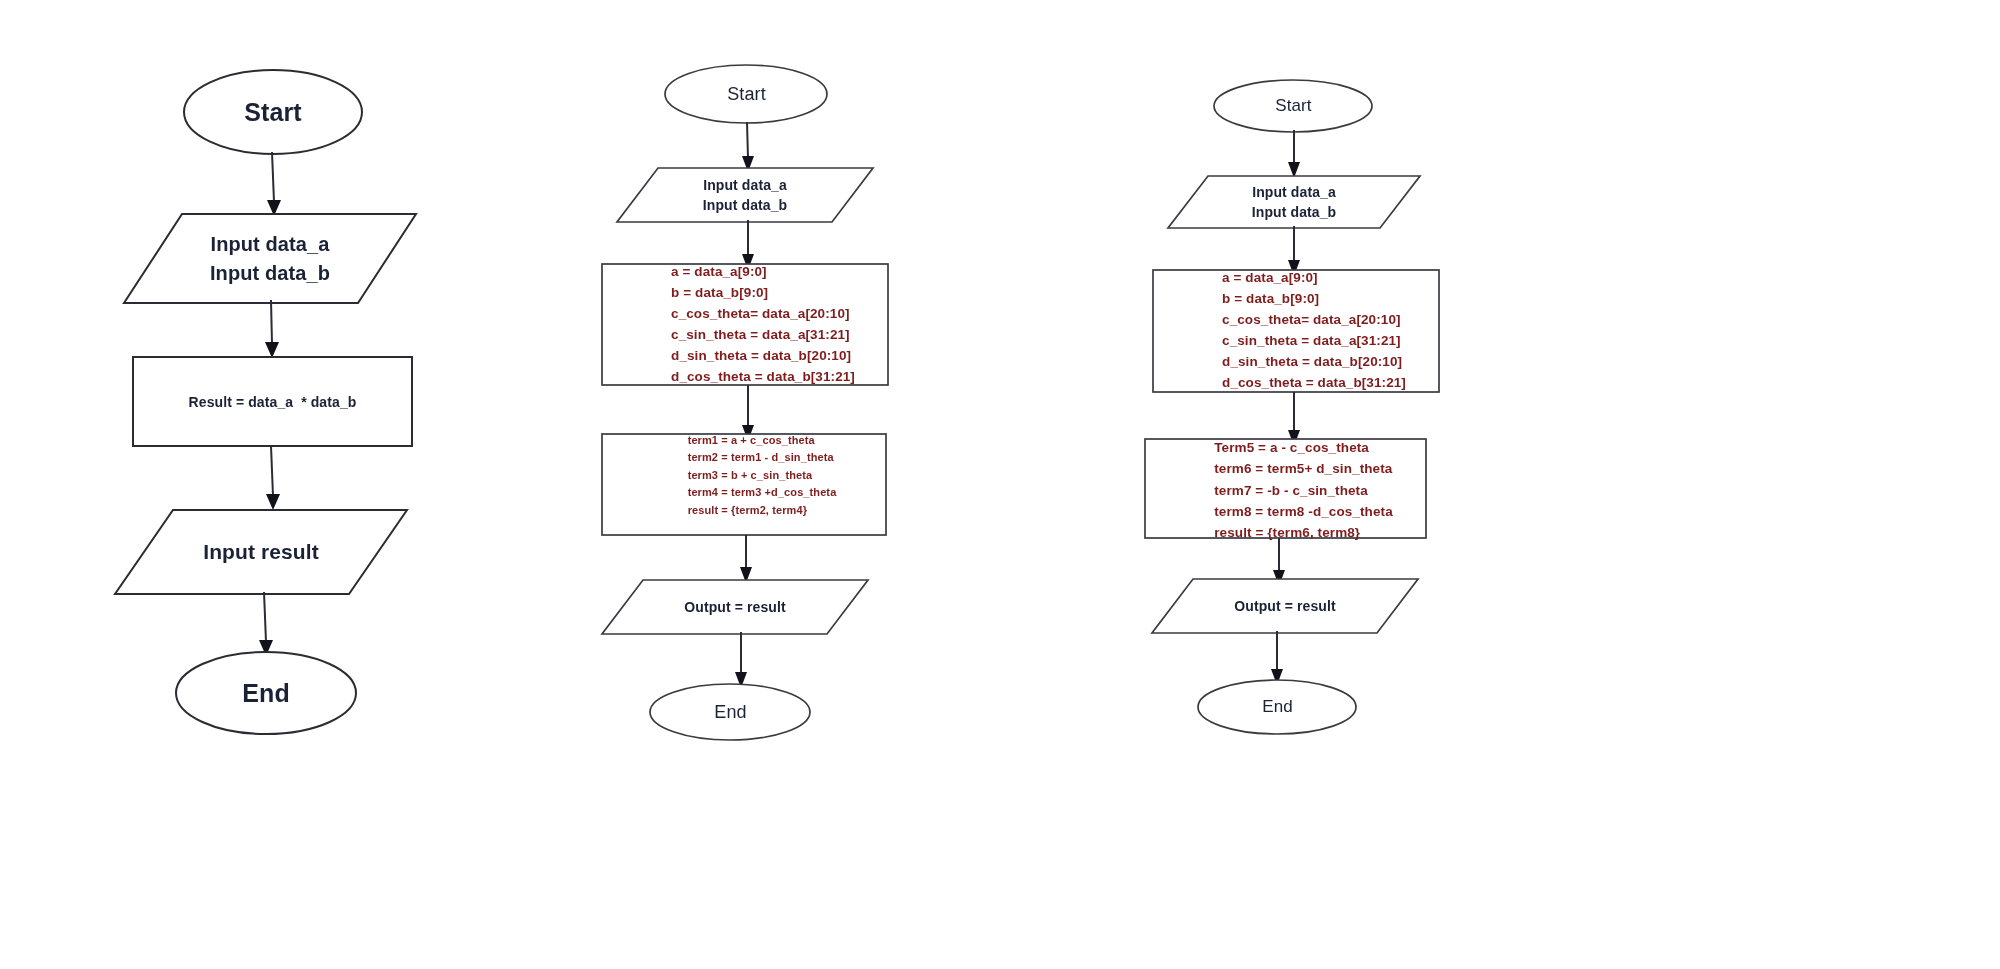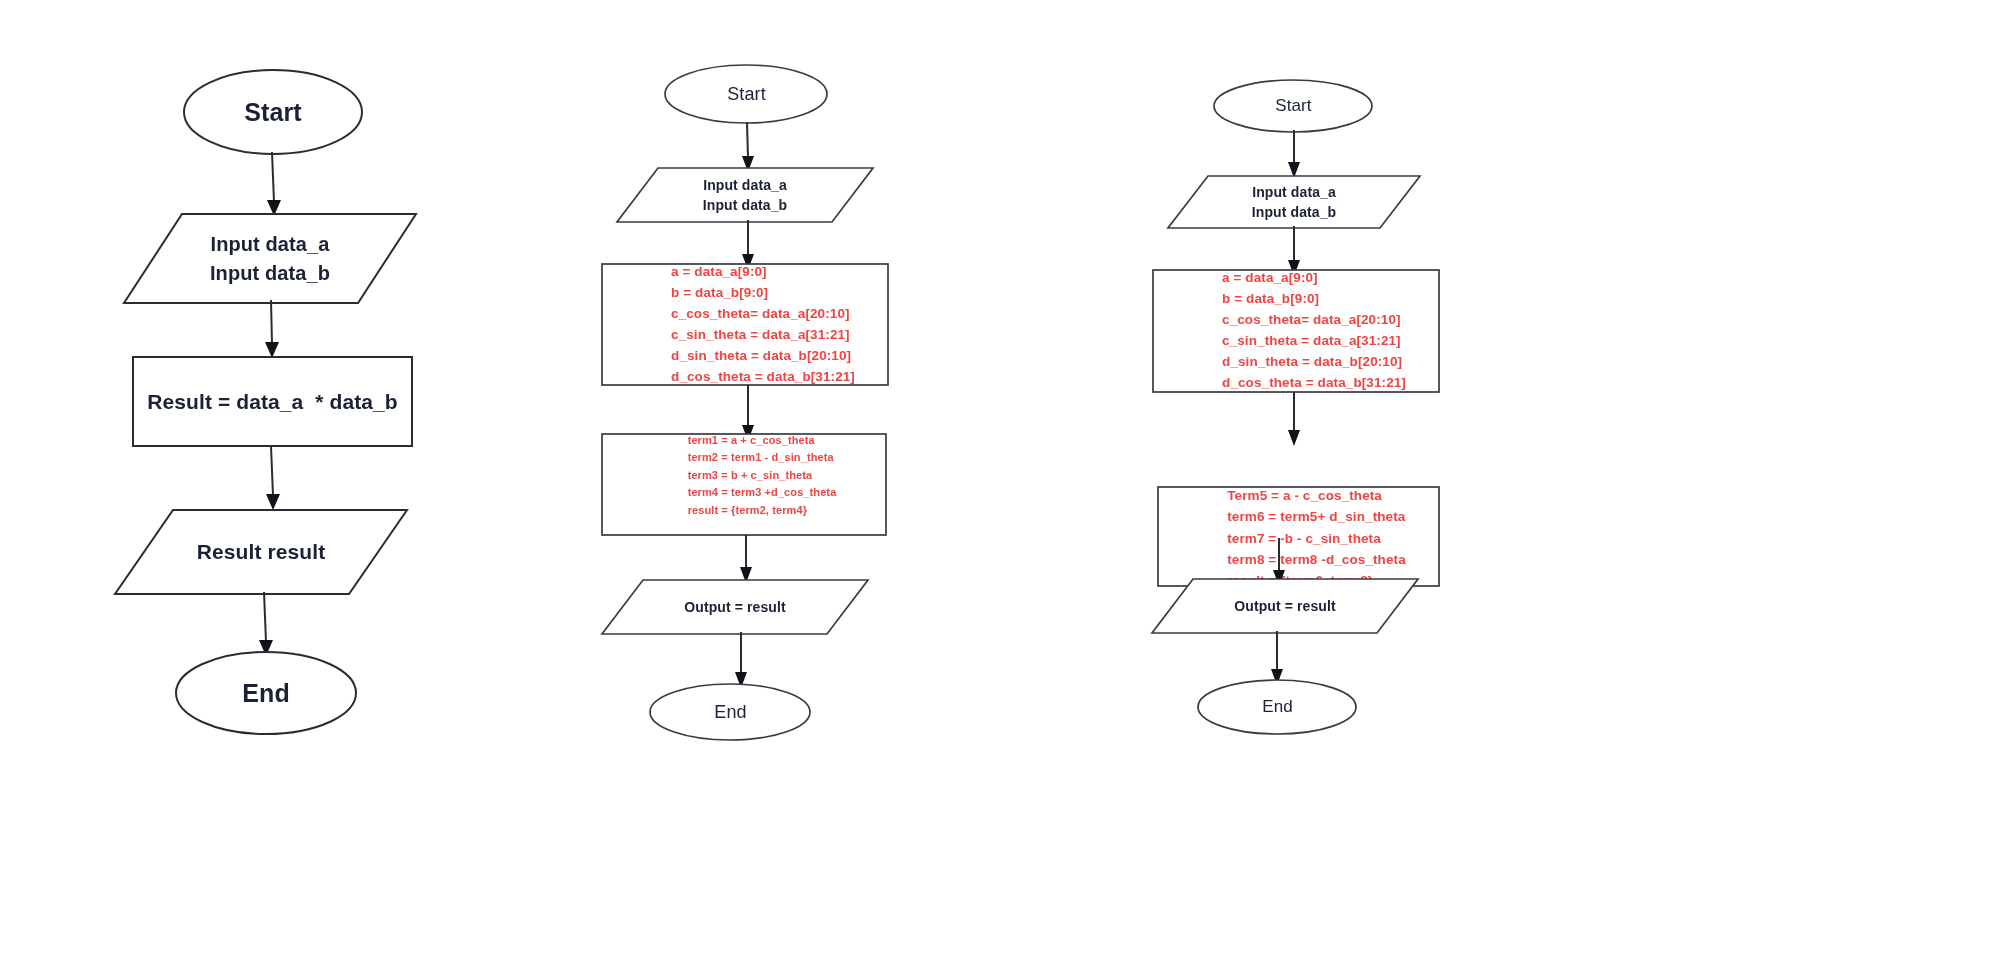--- a/index.html
+++ b/index.html
@@ -70,21 +70,21 @@
     align-items: flex-start;
     justify-content: center;
     text-align: left;
     white-space: pre;
   }
   .code-lines {
     display: flex;
     flex-direction: column;
     align-items: flex-start;
     font-weight: bold;
-    color: #ef4444;
+    color: #7f1d1d;
   }
   .connector {
     position: absolute;
   }
   .connector svg {
     position: absolute;
     left: 0;
     top: 0;
     overflow: visible;
   }
@@ -133,35 +133,35 @@
       <svg width="20" height="60">
         <line class="conn-line" x1="9" y1="0" x2="10" y2="44"></line>
         <polygon class="conn-head" points="3,42 17,42 10,58"></polygon>
       </svg>
     </div>
 
     <div class="node" style="left:131px; top:355px; width:283px; height:93px;">
       <svg class="node-svg" viewBox="0 0 283 93" preserveAspectRatio="none">
         <rect class="shape" x="2" y="2" width="279" height="89"></rect>
       </svg>
-      <div class="node-label" style="font-size:21px;">Result = data_a  * data_b</div>
+      <div class="node-label" style="font-size:14px;">Result = data_a  * data_b</div>
     </div>
 
     <div class="connector" style="left:262px; top:446px; width:20px; height:66px;">
       <svg width="20" height="66">
         <line class="conn-line" x1="9" y1="0" x2="11" y2="50"></line>
         <polygon class="conn-head" points="4,48 18,48 11,64"></polygon>
       </svg>
     </div>
 
     <div class="node" style="left:113px; top:508px; width:296px; height:88px;">
       <svg class="node-svg" viewBox="0 0 296 88" preserveAspectRatio="none">
         <polygon class="shape" points="60,2 294,2 236,86 2,86"></polygon>
       </svg>
-      <div class="node-label" style="font-size:21px;">Result result</div>
+      <div class="node-label" style="font-size:21px;">Input result</div>
     </div>
 
     <div class="connector" style="left:255px; top:592px; width:20px; height:66px;">
       <svg width="20" height="66">
         <line class="conn-line" x1="9" y1="0" x2="11" y2="50"></line>
         <polygon class="conn-head" points="4,48 18,48 11,64"></polygon>
       </svg>
     </div>
 
     <div class="node" style="left:174px; top:650px; width:184px; height:86px;">
@@ -321,21 +321,21 @@
       </div>
     </div>
 
     <div class="connector" style="left:146px; top:392px; width:20px; height:56px;">
       <svg width="20" height="56">
         <line class="conn-line" x1="8" y1="0" x2="8" y2="40"></line>
         <polygon class="conn-head" points="2,38 14,38 8,54"></polygon>
       </svg>
     </div>
 
-    <div class="node" style="left:16px; top:437px; width:285px; height:103px;margin-top:48px;">
+    <div class="node" style="left:3px; top:437px; width:285px; height:103px;">
       <svg class="node-svg" viewBox="0 0 285 103" preserveAspectRatio="none">
         <rect class="shape-thin" x="2" y="2" width="281" height="99"></rect>
       </svg>
       <div class="node-label left" style="padding-left:18px; font-size:13.5px;">
         <div class="code-lines" style="line-height:1.58;">
           <span>Term5 = a - c_cos_theta</span>
           <span>term6 = term5+ d_sin_theta</span>
           <span>term7 = -b - c_sin_theta</span>
           <span>term8 = term8 -d_cos_theta</span>
           <span>result = {term6, term8}</span>

